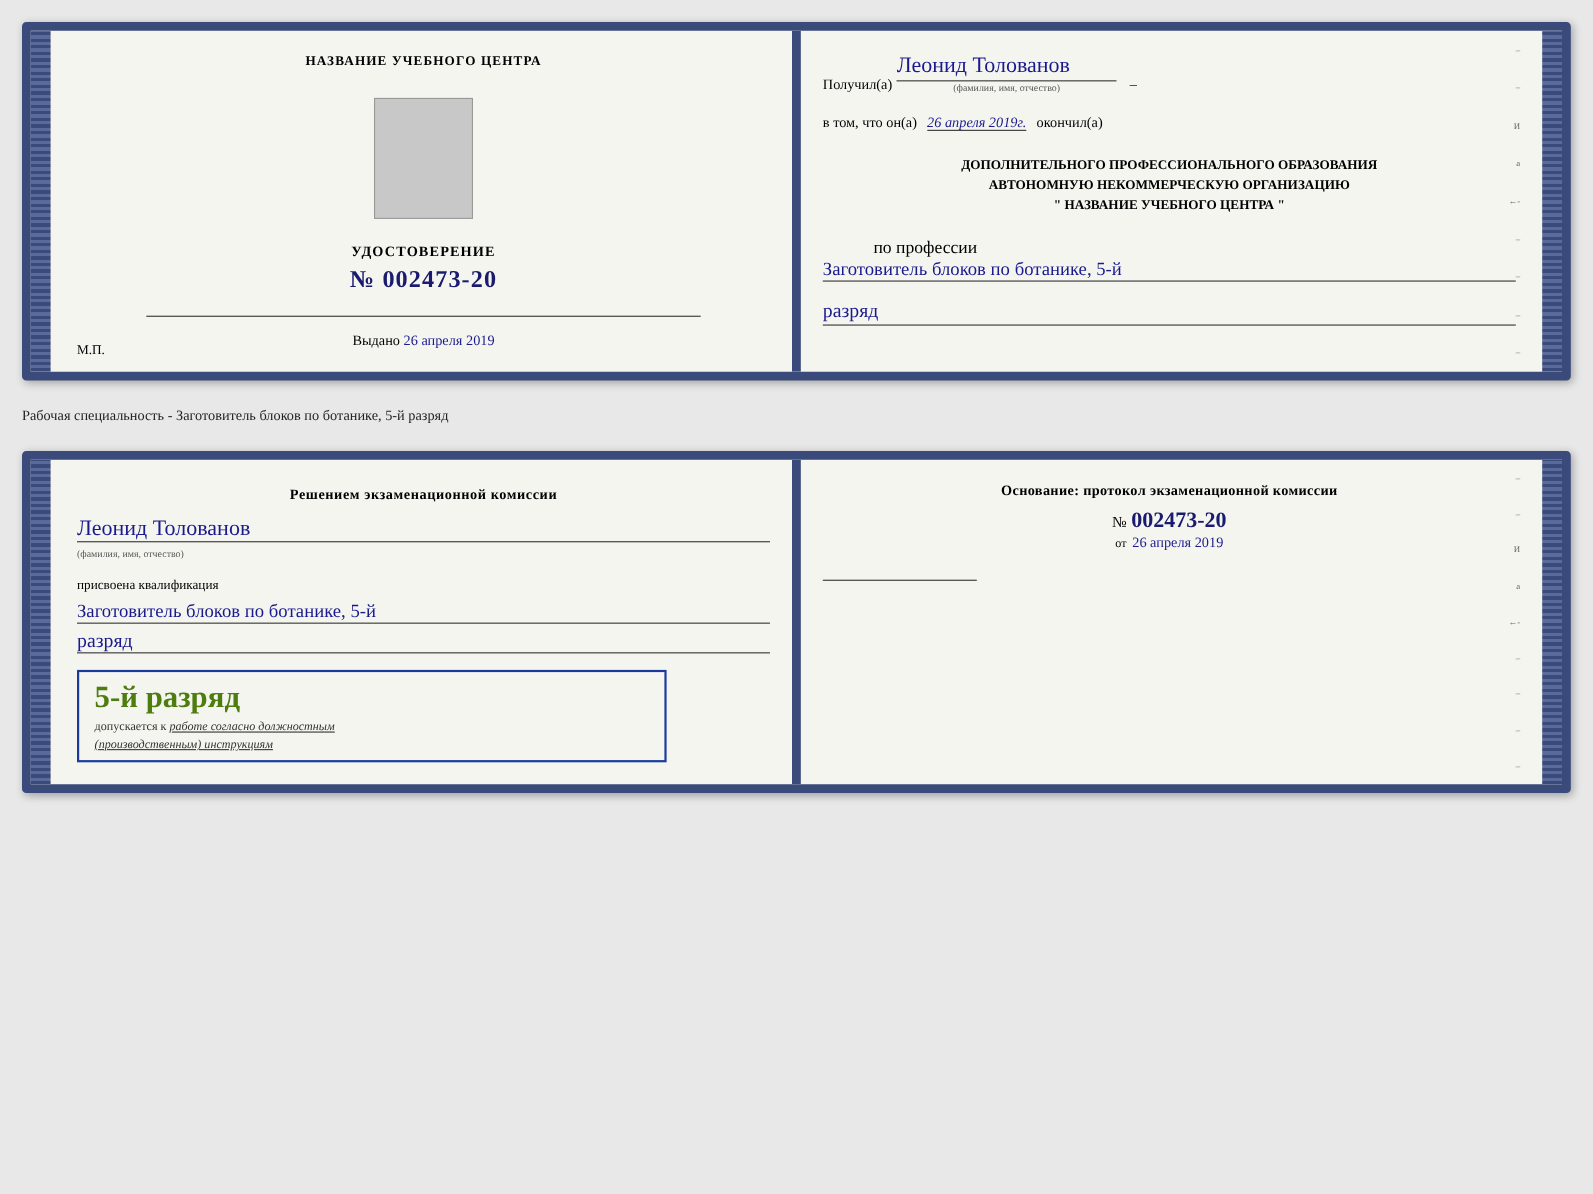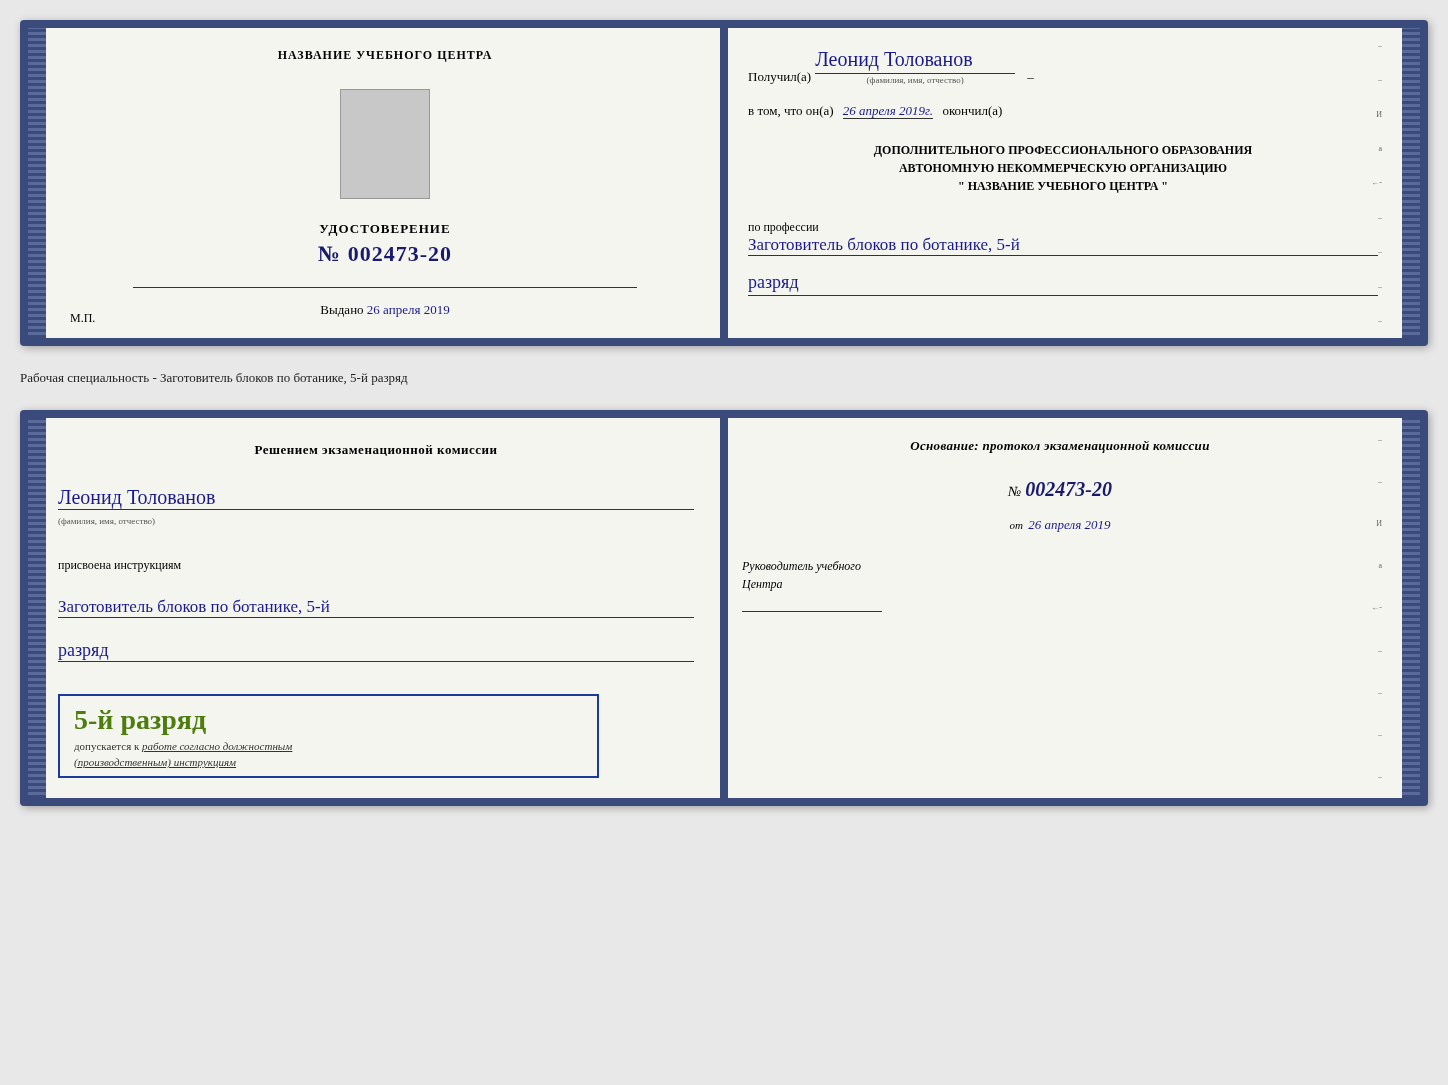--- a/index.html
+++ b/index.html
@@ -180,21 +180,22 @@
       text-align: center;
       line-height: 1.5;
     }
 
     
     .profession-block {
       margin-top: 4px;
     }
 
     .profession-label {
-      font-size: 12px;
+      font-size: 16px;
+      margin-left: 46px;
     }
 
     .profession-value {
       font-size: 16px;
       display: block;
     }
 
     
     .rank-value {
       font-size: 18px;
@@ -205,22 +206,21 @@
     
     .separator-text {
       font-size: 13px;
       color: #222;
       padding: 6px 0;
     }
 
     
     .bottom-doc .doc-left {
       justify-content: flex-start;
-      gap: 20px;
-      padding-left: 12px;
+      gap: 3px;
     }
 
     .bottom-doc .decision-text {
       font-size: 13px;
       font-weight: bold;
       text-align: center;
       letter-spacing: 0.5px;
     }
 
     .qualification-label {
@@ -258,22 +258,20 @@
     .allows-text em {
       font-style: italic;
       text-decoration: underline;
       text-align: right;
     }
 
     
     .bottom-right-content {
       display: flex;
       flex-direction: column;
-      gap: 16px;
-      font-style: italic;
     }
 
     .basis-title {
       font-size: 13px;
       font-weight: bold;
       text-align: center;
       letter-spacing: 0.3px;
     }
 
     .protocol-number {
@@ -408,21 +406,21 @@
 
     <div class="doc-left" style="align-items:flex-start; padding-top:24px;">
 
       <div class="decision-text" style="width:100%; text-align:center;">Решением экзаменационной комиссии</div>
 
       <div style="width:100%; text-align:left; margin-top:8px;">
         <span class="handwritten" style="font-size:20px; border-bottom:1px solid #333; display:block; min-width:180px;">Леонид Толованов</span>
         <span class="fio-label" style="font-size:9px; color:#555;">(фамилия, имя, отчество)</span>
       </div>
 
-      <div class="qualification-label" style="width:100%; margin-top:10px; text-align:left;">присвоена инструкциям</div>
+      <div class="qualification-label" style="width:100%; margin-top:10px; text-align:left;">присвоена квалификация</div>
 
       <span class="handwritten qualification-value" style="font-size:17px; border-bottom:1px solid #333; display:block; width:100%;">Заготовитель блоков по ботанике, 5-й</span>
 
       <span class="handwritten rank-value" style="font-size:18px; border-bottom:1px solid #333; display:block; width:100%; margin-top:2px;">разряд</span>
 
       <div class="rank-box">
         <div class="rank-big">5-й разряд</div>
         <div class="allows-text">
           <span>допускается к</span>
           <em>работе согласно должностным</em>
@@ -444,24 +442,20 @@
           <span class="protocol-number">002473-20</span>
         </div>
 
         <div class="from-date">
           <span style="font-size:11px; margin-right:2px;">от</span>
           <span class="handwritten" style="font-size:13px;">26 апреля 2019</span>
         </div>
 
 
         <div class="signatory-block">
-          <div class="signatory-title">
-            <span>Руководитель учебного</span><br>
-            <span>Центра</span>
-          </div>
           <span class="signature-line"></span>
         </div>
 
       </div>
 
       <div class="right-side-notes">
         <span>–</span>
         <span>–</span>
         <span>И</span>
         <span>а</span>

